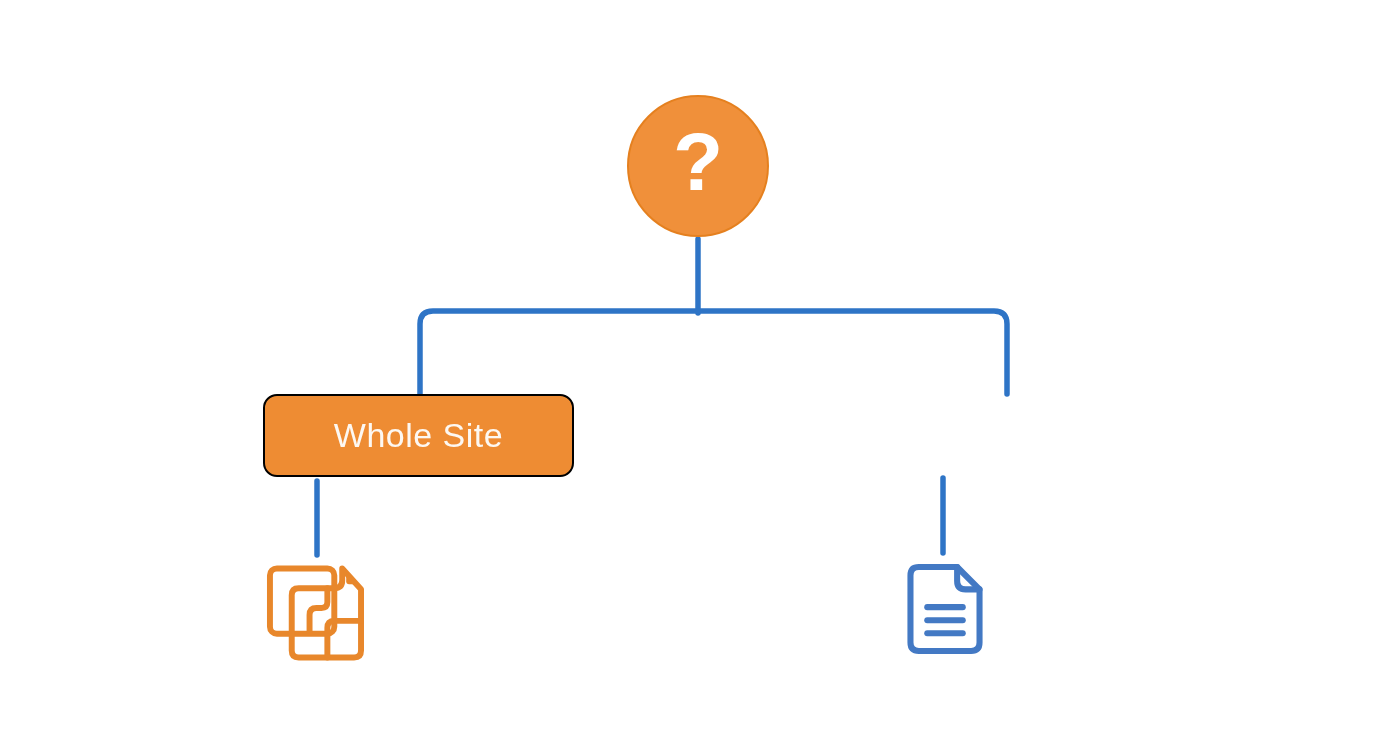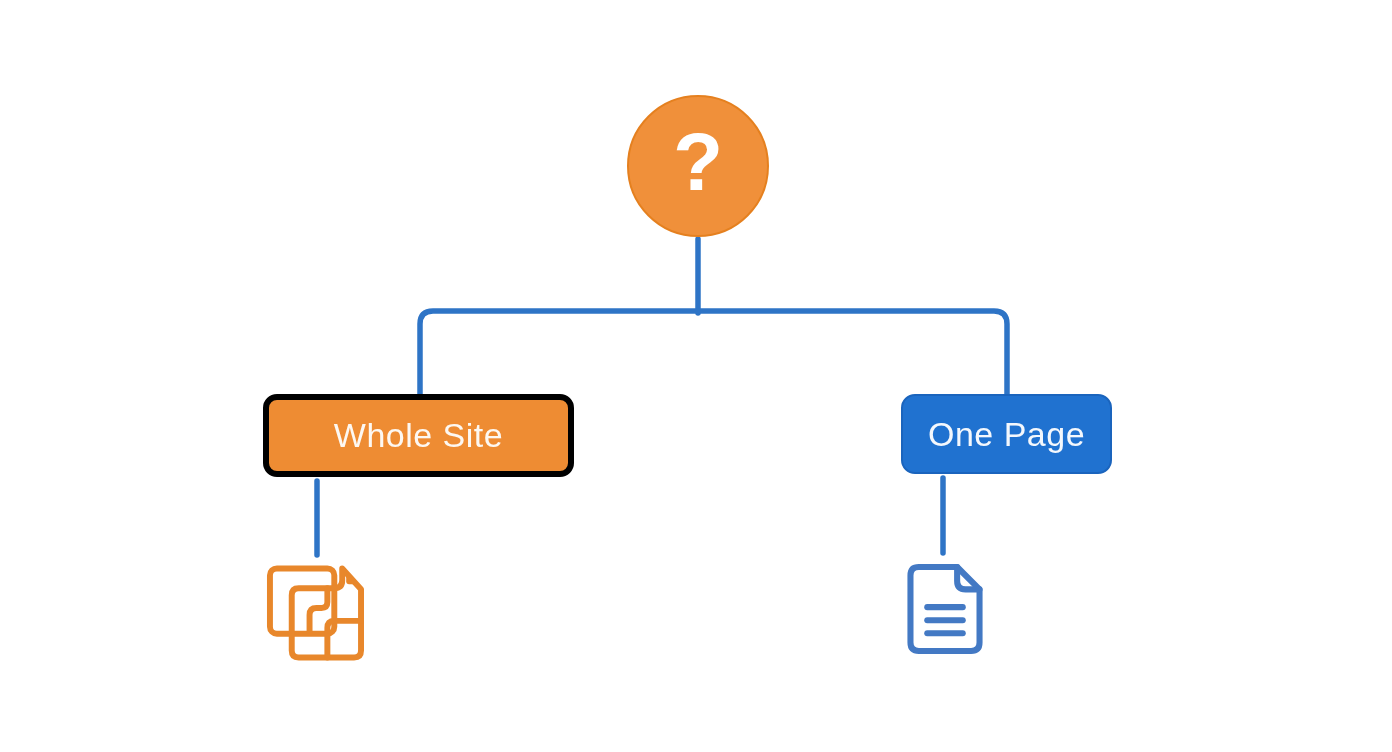--- a/index.html
+++ b/index.html
@@ -50,21 +50,21 @@
     justify-content: center;
     border-radius: 14px;
     color: #FDF8F2;
     font-size: 34px;
     letter-spacing: 0.5px;
   }
   .node-whole-site {
     left: 263px; top: 394px;
     width: 311px; height: 83px;
     background: #EE8C33;
-    border: 6px solid #000000;
+    border: 2px solid #000000;
   }
   .node-one-page {
     left: 901px; top: 394px;
     width: 211px; height: 80px;
     background: #2072D0;
     border: 2px solid #1A64BD;
     color: #F4F8FD;
   }
   .leaf-icon {
     position: absolute;
@@ -91,23 +91,20 @@
   </svg>
 
   <div class="root-node">
     <span class="qmark">?</span>
   </div>
 
   <div class="branch-node node-whole-site">
     <span>Whole Site</span>
   </div>
 
-  <div class="branch-node node-one-page">
-    <span>One Page</span>
-  </div>
 
   <svg class="leaf-icon icon-multi-page" width="99" height="102" viewBox="0 0 100 102" xmlns="http://www.w3.org/2000/svg">
     <g fill="none" stroke="#E8872B" stroke-width="6" stroke-linejoin="round" stroke-linecap="round">
 
       <rect x="5" y="8" width="65" height="66" rx="7"></rect>
 
       <path d="M 78 8 L 97 29 V 91 Q 97 98 90 98 H 34 Q 27 98 27 91 V 35 Q 27 28 34 28 H 70 Q 78 28 78 20 Z"></path>
 
       <path d="M 45 73 V 55 Q 45 48 52 48 H 57 Q 63 48 63 42 V 28"></path>
 

